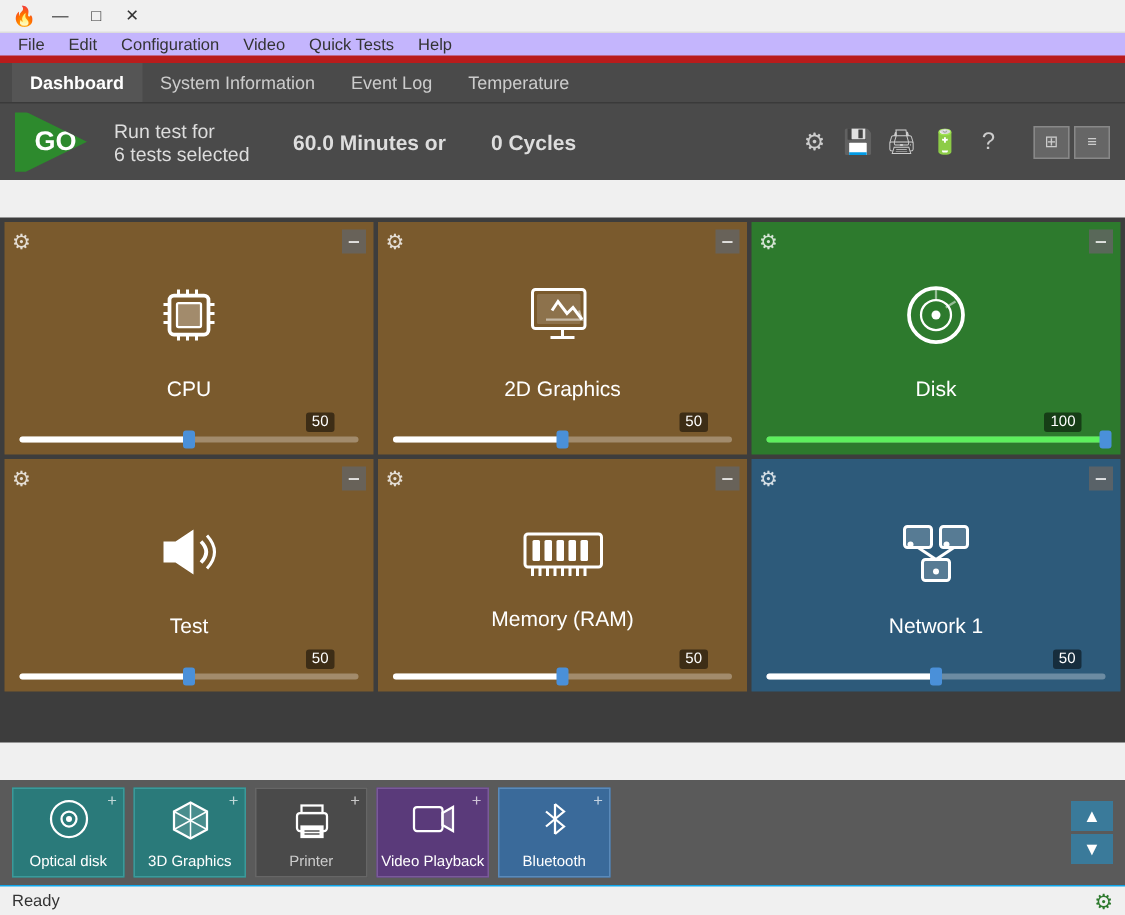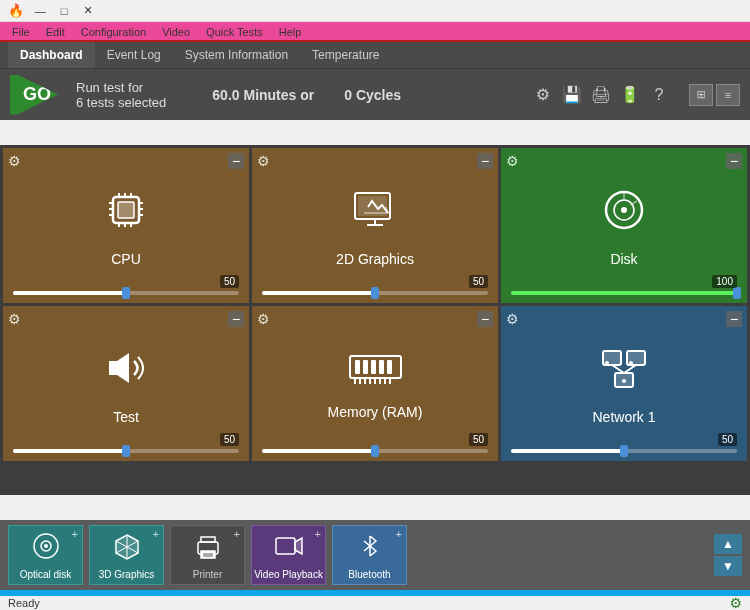--- a/index.html
+++ b/index.html
@@ -24,26 +24,26 @@
       border: none;
       width: 22px; height: 18px;
       cursor: pointer;
       font-size: 11px;
       color: #333;
       display: flex; align-items: center; justify-content: center;
     }
 
     
     .menu-bar {
-      background: #ec4899;
+      background: #c4b5fd;
       height: 20px;
       display: flex;
-      align-items: flex-end;
+      align-items: flex-start;
       padding: 0 4px;
-      border-bottom: 2px solid #b91c1c;
+      border-bottom: 5px solid #b91c1c;
       font-size: 11px;
     }
     .menu-item {
       padding: 2px 8px;
       cursor: pointer;
       color: #333;
     }
 
     
     .nav-tabs {
@@ -187,21 +187,21 @@
     .card-slider-thumb {
       position: absolute;
       top: -4px;
       width: 8px; height: 12px;
       background: #4a90d9;
       border-radius: 2px;
       transform: translateX(-50%);
     }
     .slider-value {
       position: absolute;
-      right: 0;
+      right: 16px;
       top: -16px;
       font-size: 10px;
       background: rgba(0,0,0,0.5);
       padding: 1px 4px;
       border-radius: 2px;
     }
 
     
     .extra-tests {
       background: #5a5a5a;
@@ -255,21 +255,21 @@
       display: flex; align-items: center; justify-content: center;
     }
 
     
     .status-bar {
       background: #f0f0f0;
       height: 20px;
       display: flex;
       align-items: center;
       padding: 0 8px;
-      border-top: 6px solid #0ea5e9;
+      border-top: 1px solid #0ea5e9;
       font-size: 11px;
       color: #333;
     }
     .status-right {
       margin-left: auto;
       font-size: 14px;
       color: #2d7a2d;
     }
 
     .main-content {
@@ -295,34 +295,34 @@
   <span class="menu-item">File</span>
   <span class="menu-item">Edit</span>
   <span class="menu-item">Configuration</span>
   <span class="menu-item">Video</span>
   <span class="menu-item">Quick Tests</span>
   <span class="menu-item">Help</span>
 </div>
 
 <div class="nav-tabs">
   <span class="nav-tab active">Dashboard</span>
+  <span class="nav-tab">System Information</span>
   <span class="nav-tab">Event Log</span>
-  <span class="nav-tab">System Information</span>
   <span class="nav-tab">Temperature</span>
 </div>
 
 <div class="main-content">
 
   <div class="toolbar">
     <button class="go-btn">GO</button>
     <div style="display:flex; flex-direction:column; color:#ddd; font-size:13px; margin-left:8px;">
       <span>Run test for</span>
       <span>6 tests selected</span>
     </div>
-    <div style="color:#ddd; font-size:14px; font-weight:bold; margin-left:36px;">60.0 Minutes or</div>
+    <div style="color:#ddd; font-size:14px; font-weight:bold; margin-left:19px;">60.0 Minutes or</div>
     <div style="color:#ddd; font-size:14px; font-weight:bold; margin-left:20px;">0 Cycles</div>
     <div style="margin-left:auto; display:flex; align-items:center; gap:5px;">
       <button class="toolbar-icon-btn">⚙</button>
       <button class="toolbar-icon-btn">💾</button>
       <button class="toolbar-icon-btn">🖨</button>
       <button class="toolbar-icon-btn">🔋</button>
       <button class="toolbar-icon-btn">?</button>
     </div>
     <div class="view-toggle" style="margin-left:8px;">
       <button class="view-btn">⊞</button>

